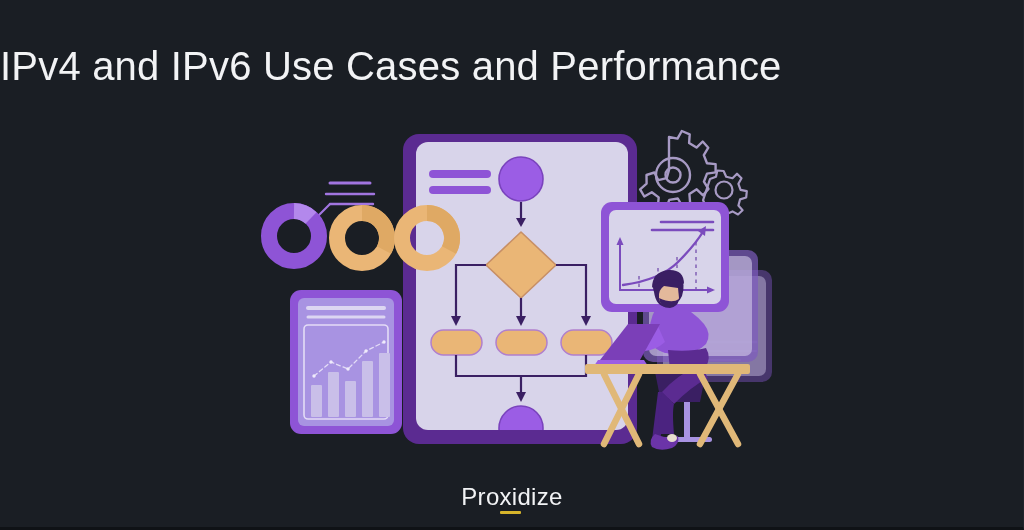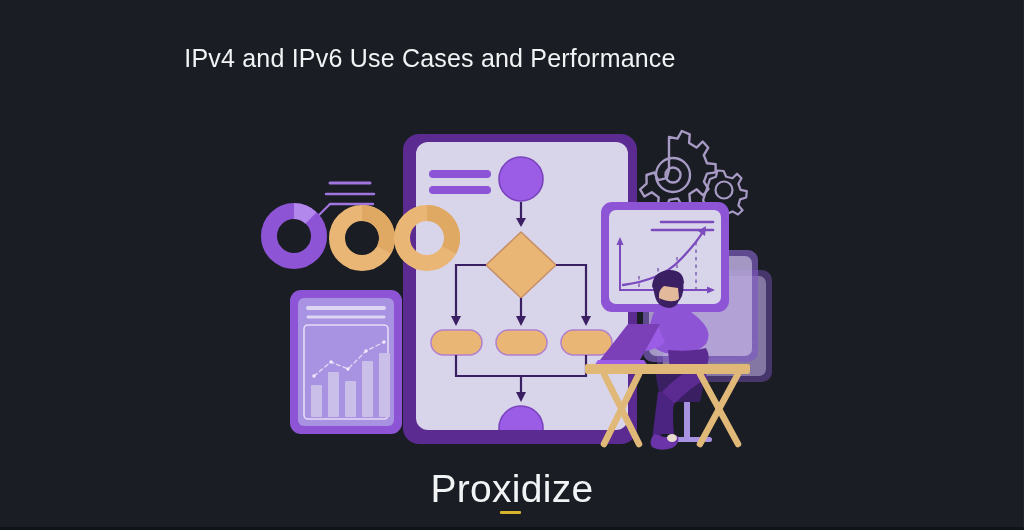--- a/index.html
+++ b/index.html
@@ -16,39 +16,38 @@
     background:#1a1e24;
     border-bottom:3px solid #0f1216;
     border-right:1px solid #20242b;
     overflow:hidden;
   }
 
   
   .title {
     position:absolute;
     top:44px; left:0; width:860px;
-    text-align:center;
-    font-size:25px;
+    font-size:40px;
     font-weight:500;
     letter-spacing:0.2px;
     color:#f2f3f5;
     font-family:"Liberation Sans", sans-serif;
     white-space:nowrap;
   }
 
   
   .logo {
     position:absolute;
     bottom:16px; left:0; width:1024px;
     text-align:center;
   }
   .logo-text {
     display:inline-block;
     position:relative;
-    font-size:39px;
+    font-size:24px;
     font-weight:400;
     color:#f2f3f5;
     letter-spacing:0.3px;
   }
   .logo-underline {
     position:absolute;
     left:50%; margin-left:-12px;
     bottom:-3px;
     width:21px; height:3px;
     background:#d6b42b;

